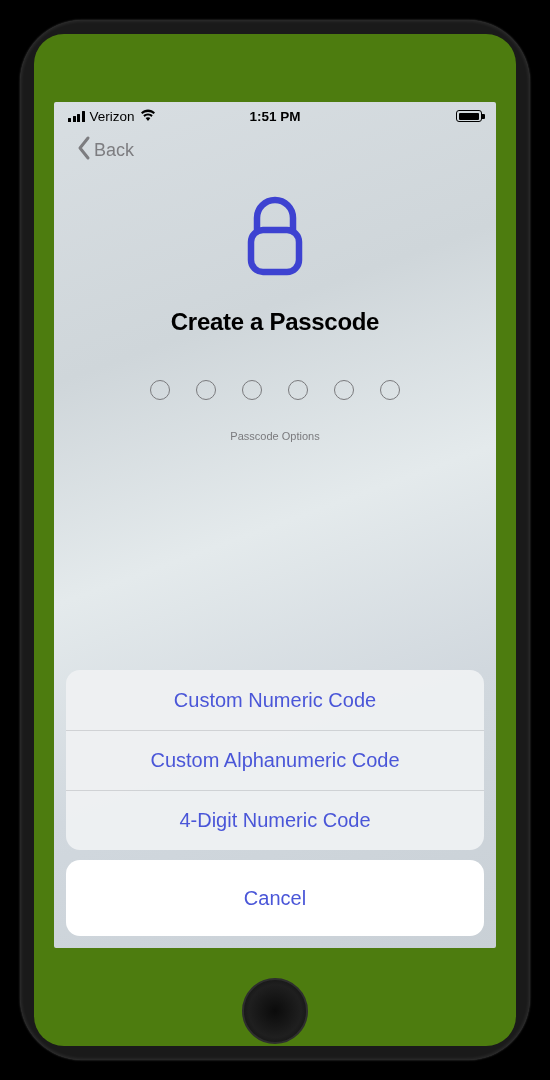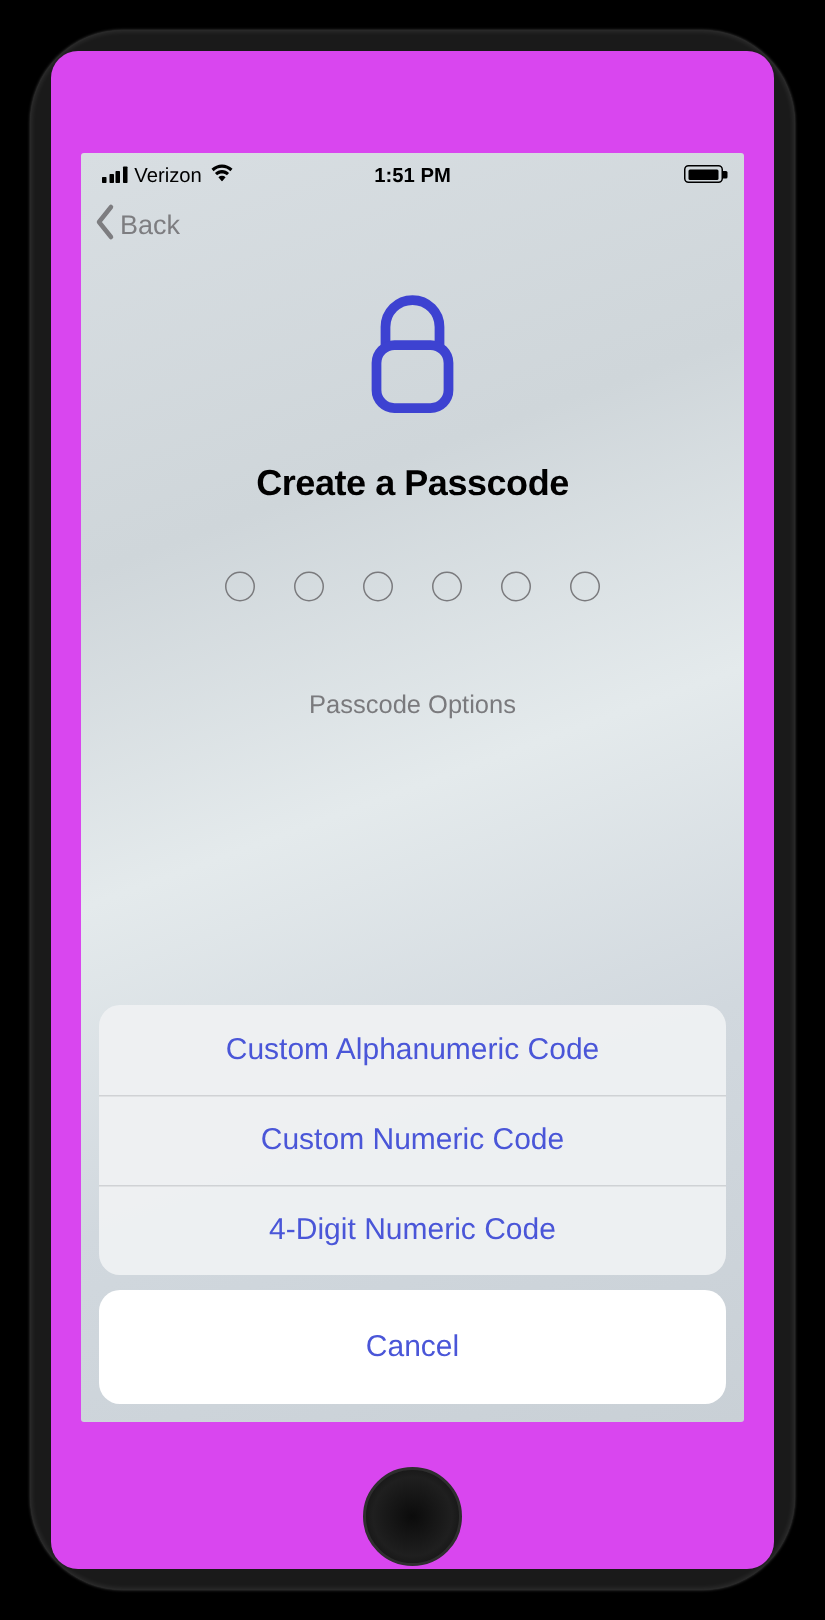--- a/index.html
+++ b/index.html
@@ -18,22 +18,22 @@
       height: 1040px;
       background: #1a1a1a;
       border-radius: 62px;
       padding: 14px;
       box-shadow: inset 0 0 4px rgba(255,255,255,0.15), 0 0 2px rgba(255,255,255,0.3);
       position: relative;
     }
     .phone-inner {
       width: 100%;
       height: 100%;
-      background: #d946ef;
-      border-radius: 18px;
+      background: #4d7c0f;
+      border-radius: 30px;
       overflow: hidden;
       position: relative;
     }
     .screen {
       position: absolute;
       top: 68px;
       left: 20px;
       right: 20px;
       bottom: 98px;
       background: linear-gradient(160deg, #d8dee2 0%, #cfd6da 28%, #e4eaec 50%, #d1d8de 72%, #c9d0d6 100%);
@@ -90,21 +90,21 @@
     .signal-bars span:nth-child(3){height:8px;} .signal-bars span:nth-child(4){height:11px;}
     .wifi-icon svg { width: 16px; height: 12px; }
     .battery { width: 26px; height: 12px; border: 1.3px solid #000; border-radius: 3px; position: relative; }
     .battery::after { content:''; position:absolute; right:-3.5px; top:3px; width:2.2px; height:5px; background:#000; border-radius:0 1px 1px 0; }
     .battery-fill { position:absolute; left:1.5px; top:1.5px; bottom:1.5px; width: 20px; background:#000; border-radius:1px; }
     .clock { font-weight: 600; position: absolute; left: 50%; transform: translateX(-50%); }
     .nav-bar {
       height: 40px;
       display: flex;
       align-items: center;
-      padding: 0 8px;
+      padding: 0 22px;
     }
     .back-btn {
       display: flex;
       align-items: center;
       color: #7d7d80;
       font-size: 18px;
       cursor: pointer;
     }
     .back-btn svg { width: 18px; height: 26px; }
     .content {
@@ -136,23 +136,23 @@
       gap: 26px;
       margin-top: 44px;
     }
     .passcode-dots span {
       width: 20px;
       height: 20px;
       border: 1.8px solid #7a7a7d;
       border-radius: 50%;
     }
     .passcode-options {
-      font-size: 17px;
+      font-size: 11px;
       color: #7a7a7d;
-      margin-top: 59px;
+      margin-top: 30px;
     }
     .action-sheet {
       position: absolute;
       left: 12px;
       right: 12px;
       bottom: 12px;
       display: flex;
       flex-direction: column;
       gap: 10px;
     }
@@ -241,22 +241,22 @@
           <span></span>
           <span></span>
           <span></span>
           <span></span>
         </div>
         <div class="passcode-options">Passcode Options</div>
       </div>
 
       <div class="action-sheet">
         <div class="sheet-group">
+          <div class="sheet-item">Custom Numeric Code</div>
           <div class="sheet-item">Custom Alphanumeric Code</div>
-          <div class="sheet-item">Custom Numeric Code</div>
           <div class="sheet-item">4-Digit Numeric Code</div>
         </div>
         <div class="cancel-btn">Cancel</div>
       </div>
 
     </div>
   </div>
   <div class="home-button"></div>
 </div>
 

